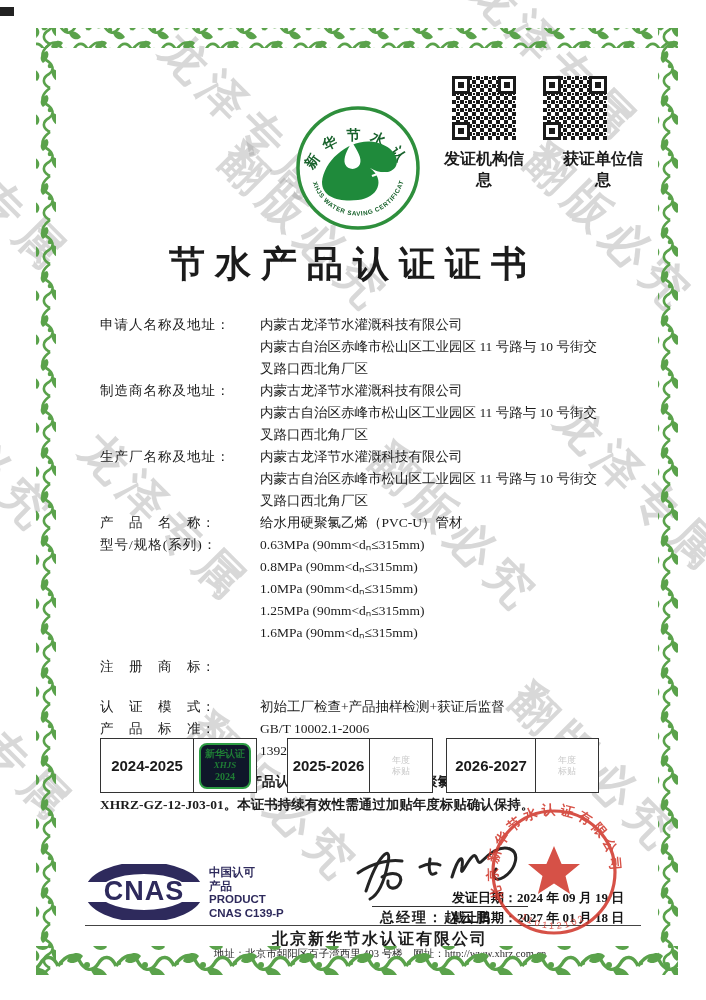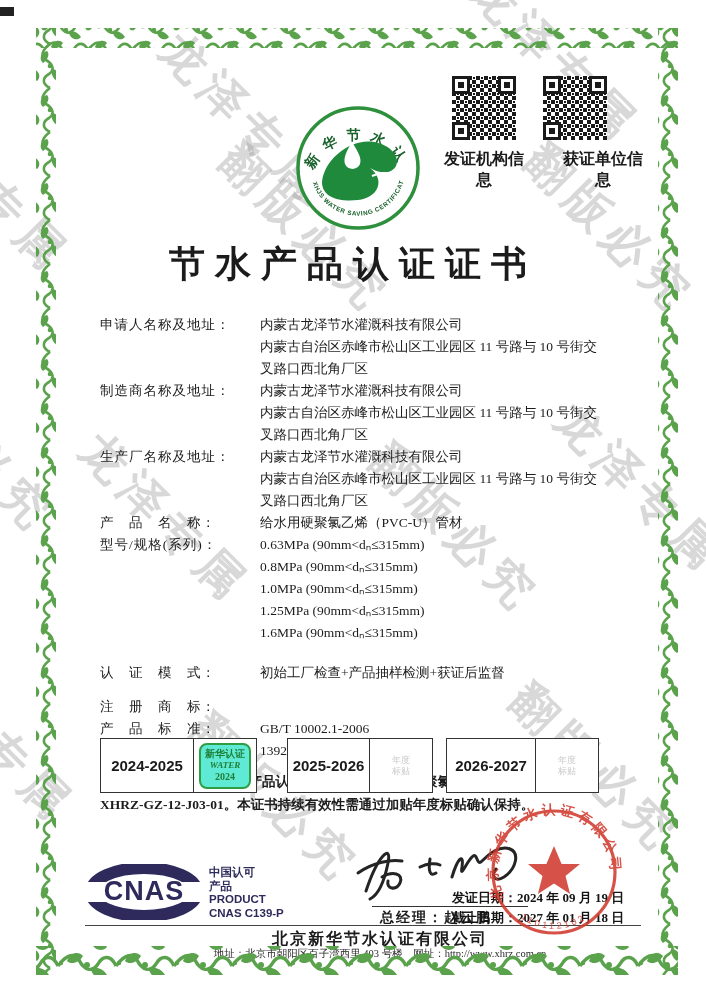--- a/index.html
+++ b/index.html
@@ -44,21 +44,21 @@
 
   .sticker-table { position:absolute; left:100px; top:738px; width:521px; height:55px;
     display:flex; }
   .sbox { display:flex; border:1.5px solid #333; height:55px; background:#fff; }
   .sbox1 { width:157px; } .sbox2 { width:146px; margin-left:30px; } .sbox3 { width:153px; margin-left:13px; }
   .scell-year { flex:1; display:flex; align-items:center; justify-content:center;
      font-family:"Liberation Sans", sans-serif; font-weight:bold; font-size:15px; color:#1b1b1b;
      border-right:1.5px solid #333; }
   .scell-slot { width:62px; flex:0 0 62px; display:flex; align-items:center; justify-content:center; }
   .sticker { width:52px; height:46px; border:2.5px solid #2e9e44; border-radius:8px;
-     background:#5eead4; display:flex; flex-direction:column; align-items:center; justify-content:center;
+     background:#0f172a; display:flex; flex-direction:column; align-items:center; justify-content:center;
      color:#1f7e35; }
   .sticker .l1 { font-size:10px; font-weight:bold; line-height:12px;}
   .sticker .l2 { font-size:9px; font-weight:bold; font-style:italic; line-height:11px;}
   .sticker .l3 { font-size:10px; font-weight:bold; line-height:12px;}
   .slot-ph { color:#c9c9c9; font-size:9px; line-height:11px; text-align:center; }
 
   .footer-line { position:absolute; left:85px; top:925px; width:556px; border-top:1.5px solid #444; }
   .cnas-logo { position:absolute; left:85px; top:864px; }
   .cnas-text { position:absolute; left:209px; top:866px; color:#2e2a5c;
     font-family:"Liberation Sans", sans-serif; font-weight:bold; font-size:11.5px; line-height:13.5px; }
@@ -215,30 +215,30 @@
       <div class="frow">
         <div class="flabel">型号/规格(系列)：</div>
         <div class="fval">
           <div>0.63MPa (90mm&lt;dₙ≤315mm)</div>
           <div>0.8MPa (90mm&lt;dₙ≤315mm)</div>
           <div>1.0MPa (90mm&lt;dₙ≤315mm)</div>
           <div>1.25MPa (90mm&lt;dₙ≤315mm)</div>
           <div>1.6MPa (90mm&lt;dₙ≤315mm)</div>
         </div>
       </div>
+      <div class="frow row-trademark">
+        <div class="flabel">注　册　商　标：</div>
+        <div class="fval">
+          <div></div>
+        </div>
+      </div>
       <div class="frow row-mode">
         <div class="flabel">认　证　模　式：</div>
         <div class="fval">
           <div>初始工厂检查+产品抽样检测+获证后监督</div>
-        </div>
-      </div>
-      <div class="frow row-trademark">
-        <div class="flabel">注　册　商　标：</div>
-        <div class="fval">
-          <div></div>
         </div>
       </div>
       <div class="frow">
         <div class="flabel">产　品　标　准：</div>
         <div class="fval">
           <div>GB/T 10002.1-2006</div>
         </div>
       </div>
       <div class="frow">
         <div class="flabel">证　书　编　号：</div>
@@ -251,21 +251,21 @@
         <div class="s2">XHRZ-GZ-12-J03-01。本证书持续有效性需通过加贴年度标贴确认保持。</div>
       </div>
     </div>
 
     <div class="sticker-table">
       <div class="sbox sbox1">
         <div class="scell-year">2024-2025</div>
         <div class="scell-slot">
           <div class="sticker">
             <div class="l1">新华认证</div>
-            <div class="l2">WATER</div>
+            <div class="l2">XHJS</div>
             <div class="l3">2024</div>
           </div>
         </div>
       </div>
       <div class="sbox sbox2">
         <div class="scell-year">2025-2026</div>
         <div class="scell-slot">
           <div class="slot-ph">
             <div>年度</div>
             <div>标贴</div>

